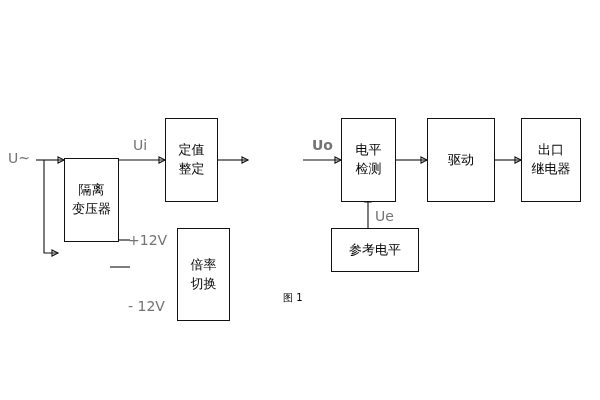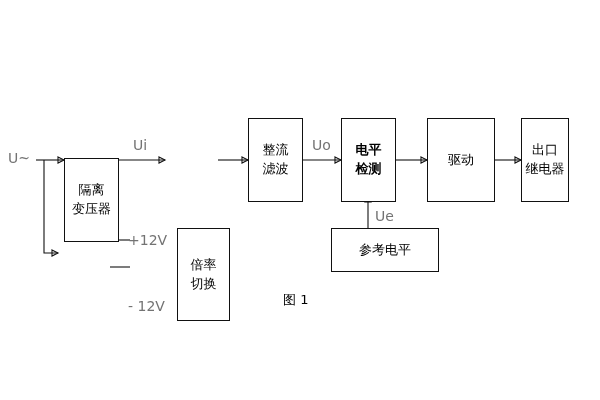--- a/index.html
+++ b/index.html
@@ -36,21 +36,21 @@
     white-space: nowrap;
   }
   .label {
     position: absolute;
     font-size: 14px;
     color: #737373;
     white-space: nowrap;
   }
   .caption {
     position: absolute;
-    font-size: 13px;
+    font-size: 10px;
     color: #000000;
     white-space: nowrap;
   }
   svg.wires {
     position: absolute;
     left: 0;
     top: 0;
     width: 600px;
     height: 400px;
     pointer-events: none;
@@ -99,52 +99,52 @@
 
   <div class="label" style="left:8px; top:150px;">U~</div>
 
   <div class="box" style="left:64px; top:118px; width:55px; height:84px;margin-top:40px;">
     <span class="line">隔离</span>
     <span class="line">变压器</span>
   </div>
 
   <div class="label" style="left:133px; top:137px;">Ui</div>
 
-
-  <div class="box" style="left:248px; top:118px; width:55px; height:84px;">
-    <span class="line">整流</span>
-    <span class="line">滤波</span>
+  <div class="box" style="left:165px; top:118px; width:53px; height:84px;">
+    <span class="line">定值</span>
+    <span class="line">整定</span>
   </div>
 
-  <div class="label" style="left:312px; top:137px;">Uo</div>
 
-  <div class="box" style="left:341px; top:118px; width:55px; height:84px;font-weight:bold;">
+  <div class="label" style="left:312px; top:137px;font-weight:bold;">Uo</div>
+
+  <div class="box" style="left:341px; top:118px; width:55px; height:84px;">
     <span class="line">电平</span>
     <span class="line">检测</span>
   </div>
 
   <div class="box" style="left:427px; top:118px; width:68px; height:84px;">
     <span class="line">驱动</span>
   </div>
 
-  <div class="box" style="left:521px; top:118px; width:48px; height:84px;">
+  <div class="box" style="left:521px; top:118px; width:60px; height:84px;">
     <span class="line">出口</span>
     <span class="line">继电器</span>
   </div>
 
 
   <div class="label" style="left:128px; top:232px;">+12V</div>
   <div class="label" style="left:128px; top:259px;margin-top:39px;">- 12V</div>
 
   <div class="box" style="left:177px; top:216px; width:53px; height:93px;margin-top:12px;">
     <span class="line">倍率</span>
     <span class="line">切换</span>
   </div>
 
   <div class="label" style="left:375px; top:208px;">Ue</div>
 
-  <div class="box" style="left:331px; top:228px; width:108px; height:44px;">
+  <div class="box" style="left:331px; top:228px; width:88px; height:44px;">
     <span class="line">参考电平</span>
   </div>
 
   <div class="caption" style="left:283px; top:291px;">图 1</div>
 
 </div>
 
 </body></html>

